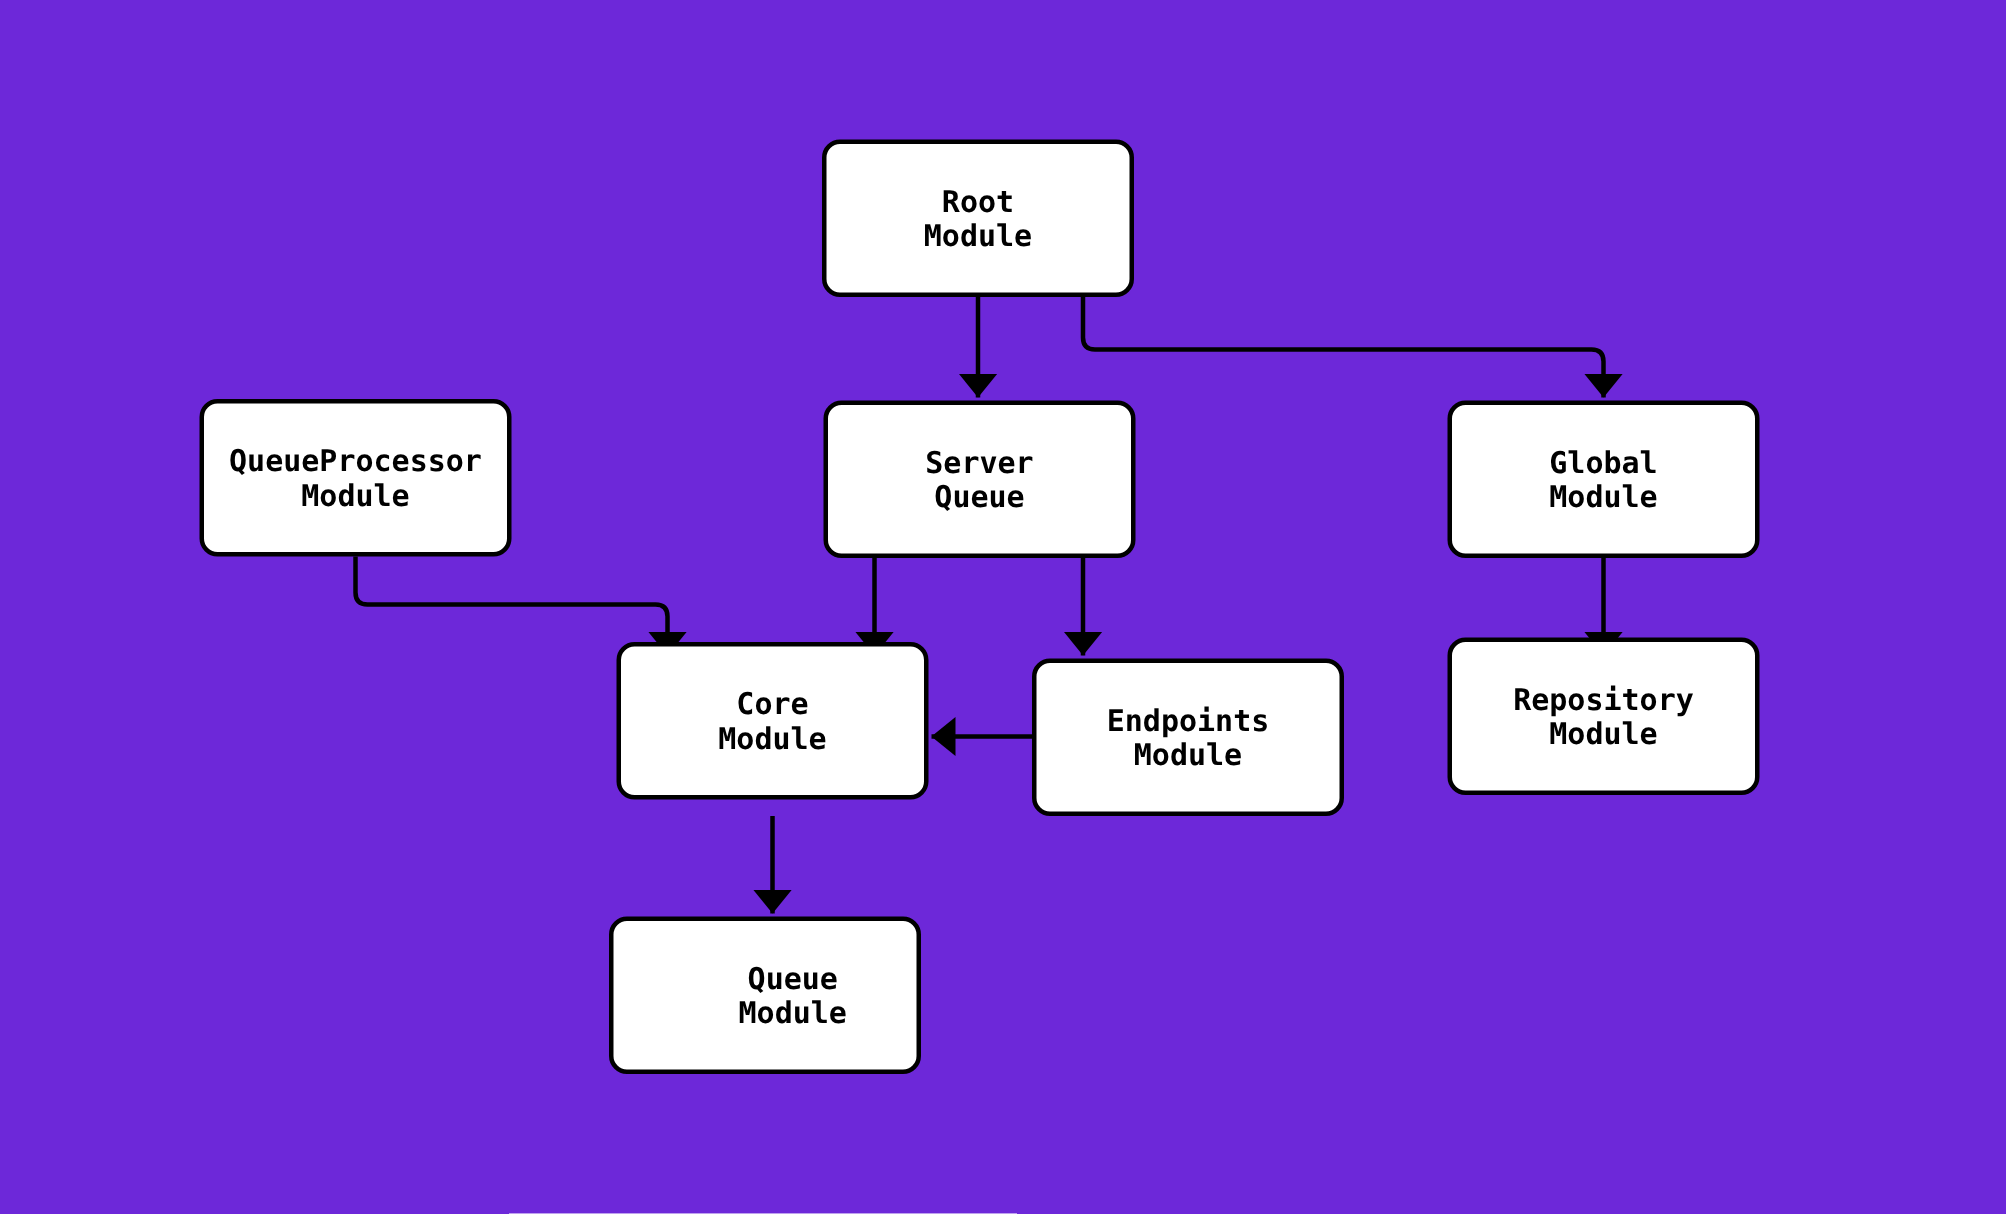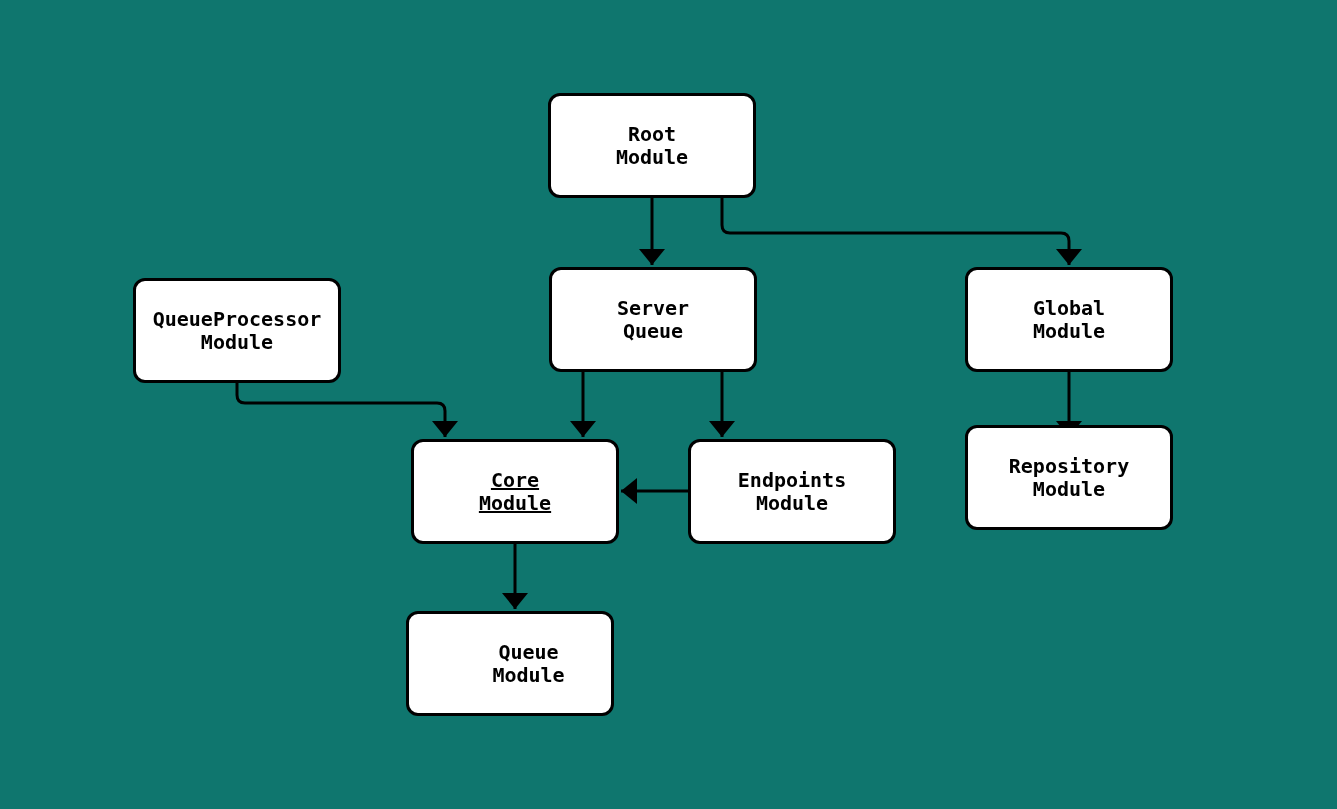--- a/index.html
+++ b/index.html
@@ -4,21 +4,21 @@
 <style>
   html, body {
     margin: 0;
     padding: 0;
     background: #ffffff;
   }
   #canvas {
     position: relative;
     width: 1337px;
     height: 809px;
-    background: #0f766e;
+    background: #6d28d9;
     font-family: "DejaVu Sans Mono", monospace;
     overflow: hidden;
   }
   #edges {
     position: absolute;
     left: 0;
     top: 0;
     width: 1337px;
     height: 809px;
     pointer-events: none;
@@ -69,36 +69,36 @@
     <path class="edge" d="M688,491 L621,491" marker-end="url(#arrowhead)"></path>
     <path class="edge" d="M515,544 L515,609" marker-end="url(#arrowhead)"></path>
     <path class="edge" d="M1069,372 L1069,437" marker-end="url(#arrowhead)"></path>
   </svg>
 
   <div class="node" style="left:548px; top:93px;">
     <span class="node-label">Root
 Module</span>
   </div>
 
-  <div class="node" style="left:133px; top:278px;">
+  <div class="node" style="left:133px; top:266px;">
     <span class="node-label">QueueProcessor
 Module</span>
   </div>
 
   <div class="node" style="left:549px; top:267px;">
     <span class="node-label">Server
 Queue</span>
   </div>
 
   <div class="node" style="left:965px; top:267px;text-align:center;">
     <span class="node-label">Global
 Module</span>
   </div>
 
-  <div class="node" style="left:411px; top:439px;text-decoration:underline;">
+  <div class="node" style="left:411px; top:428px;">
     <span class="node-label">Core
 Module</span>
   </div>
 
   <div class="node" style="left:688px; top:439px;">
     <span class="node-label">Endpoints
 Module</span>
   </div>
 
   <div class="node" style="left:965px; top:425px;">

